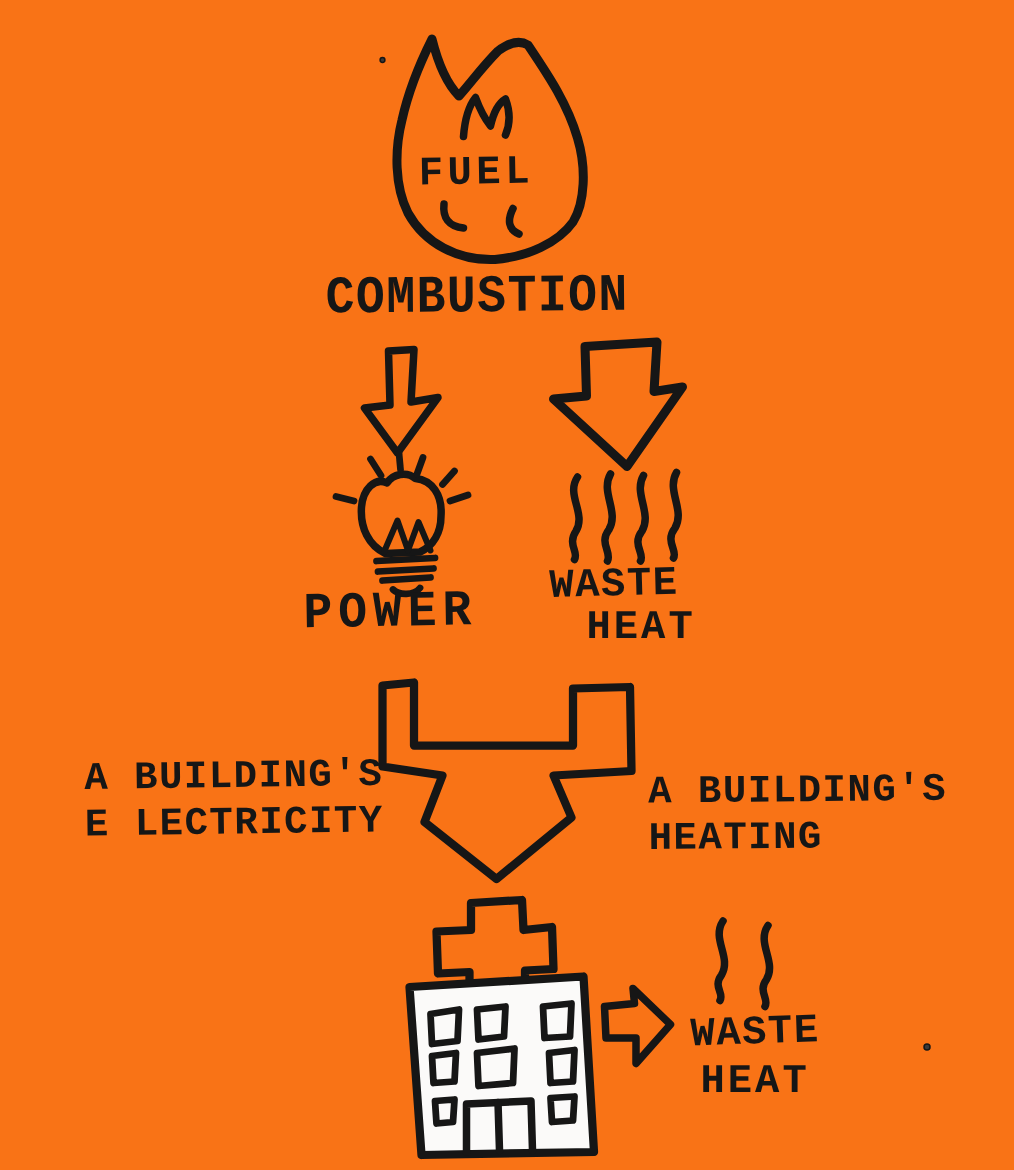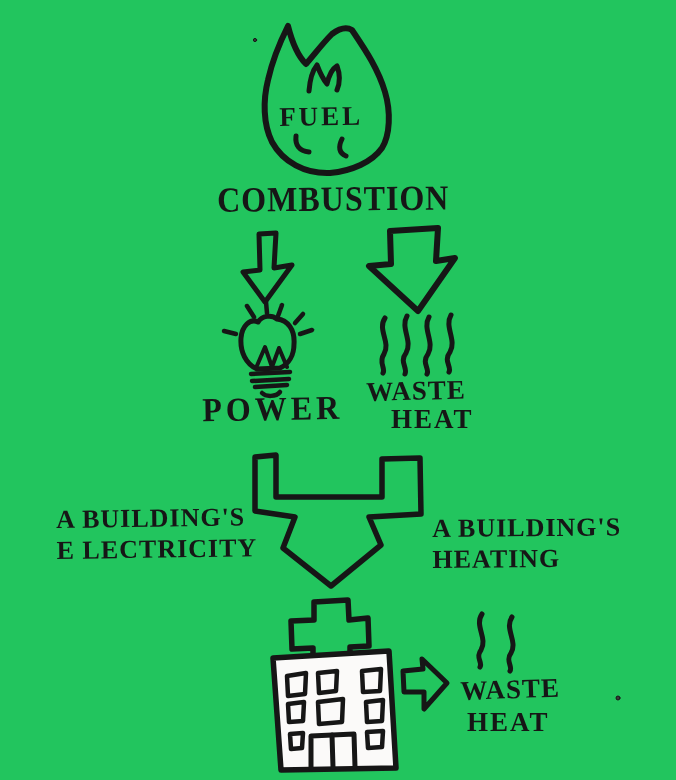--- a/index.html
+++ b/index.html
@@ -1,21 +1,21 @@
 <!DOCTYPE html>
 <html><head>
 <meta charset="utf-8">
 <style>
   html,body{margin:0;padding:0;}
   .canvas{
     position:relative;
     width:676px;height:780px;
-    background:#22c55e;
+    background:#f97316;
     overflow:hidden;
-    font-family:Liberation Serif, serif;
+    font-family:Liberation Mono, monospace;
   }
   .sketch-svg{position:absolute;left:0;top:0;width:676px;height:780px;}
   .ink path, .ink circle{stroke:#161616;}
   .lbl{
     position:absolute;
     color:#161616;
     font-weight:700;
     white-space:nowrap;
     letter-spacing:1px;
     line-height:1;

